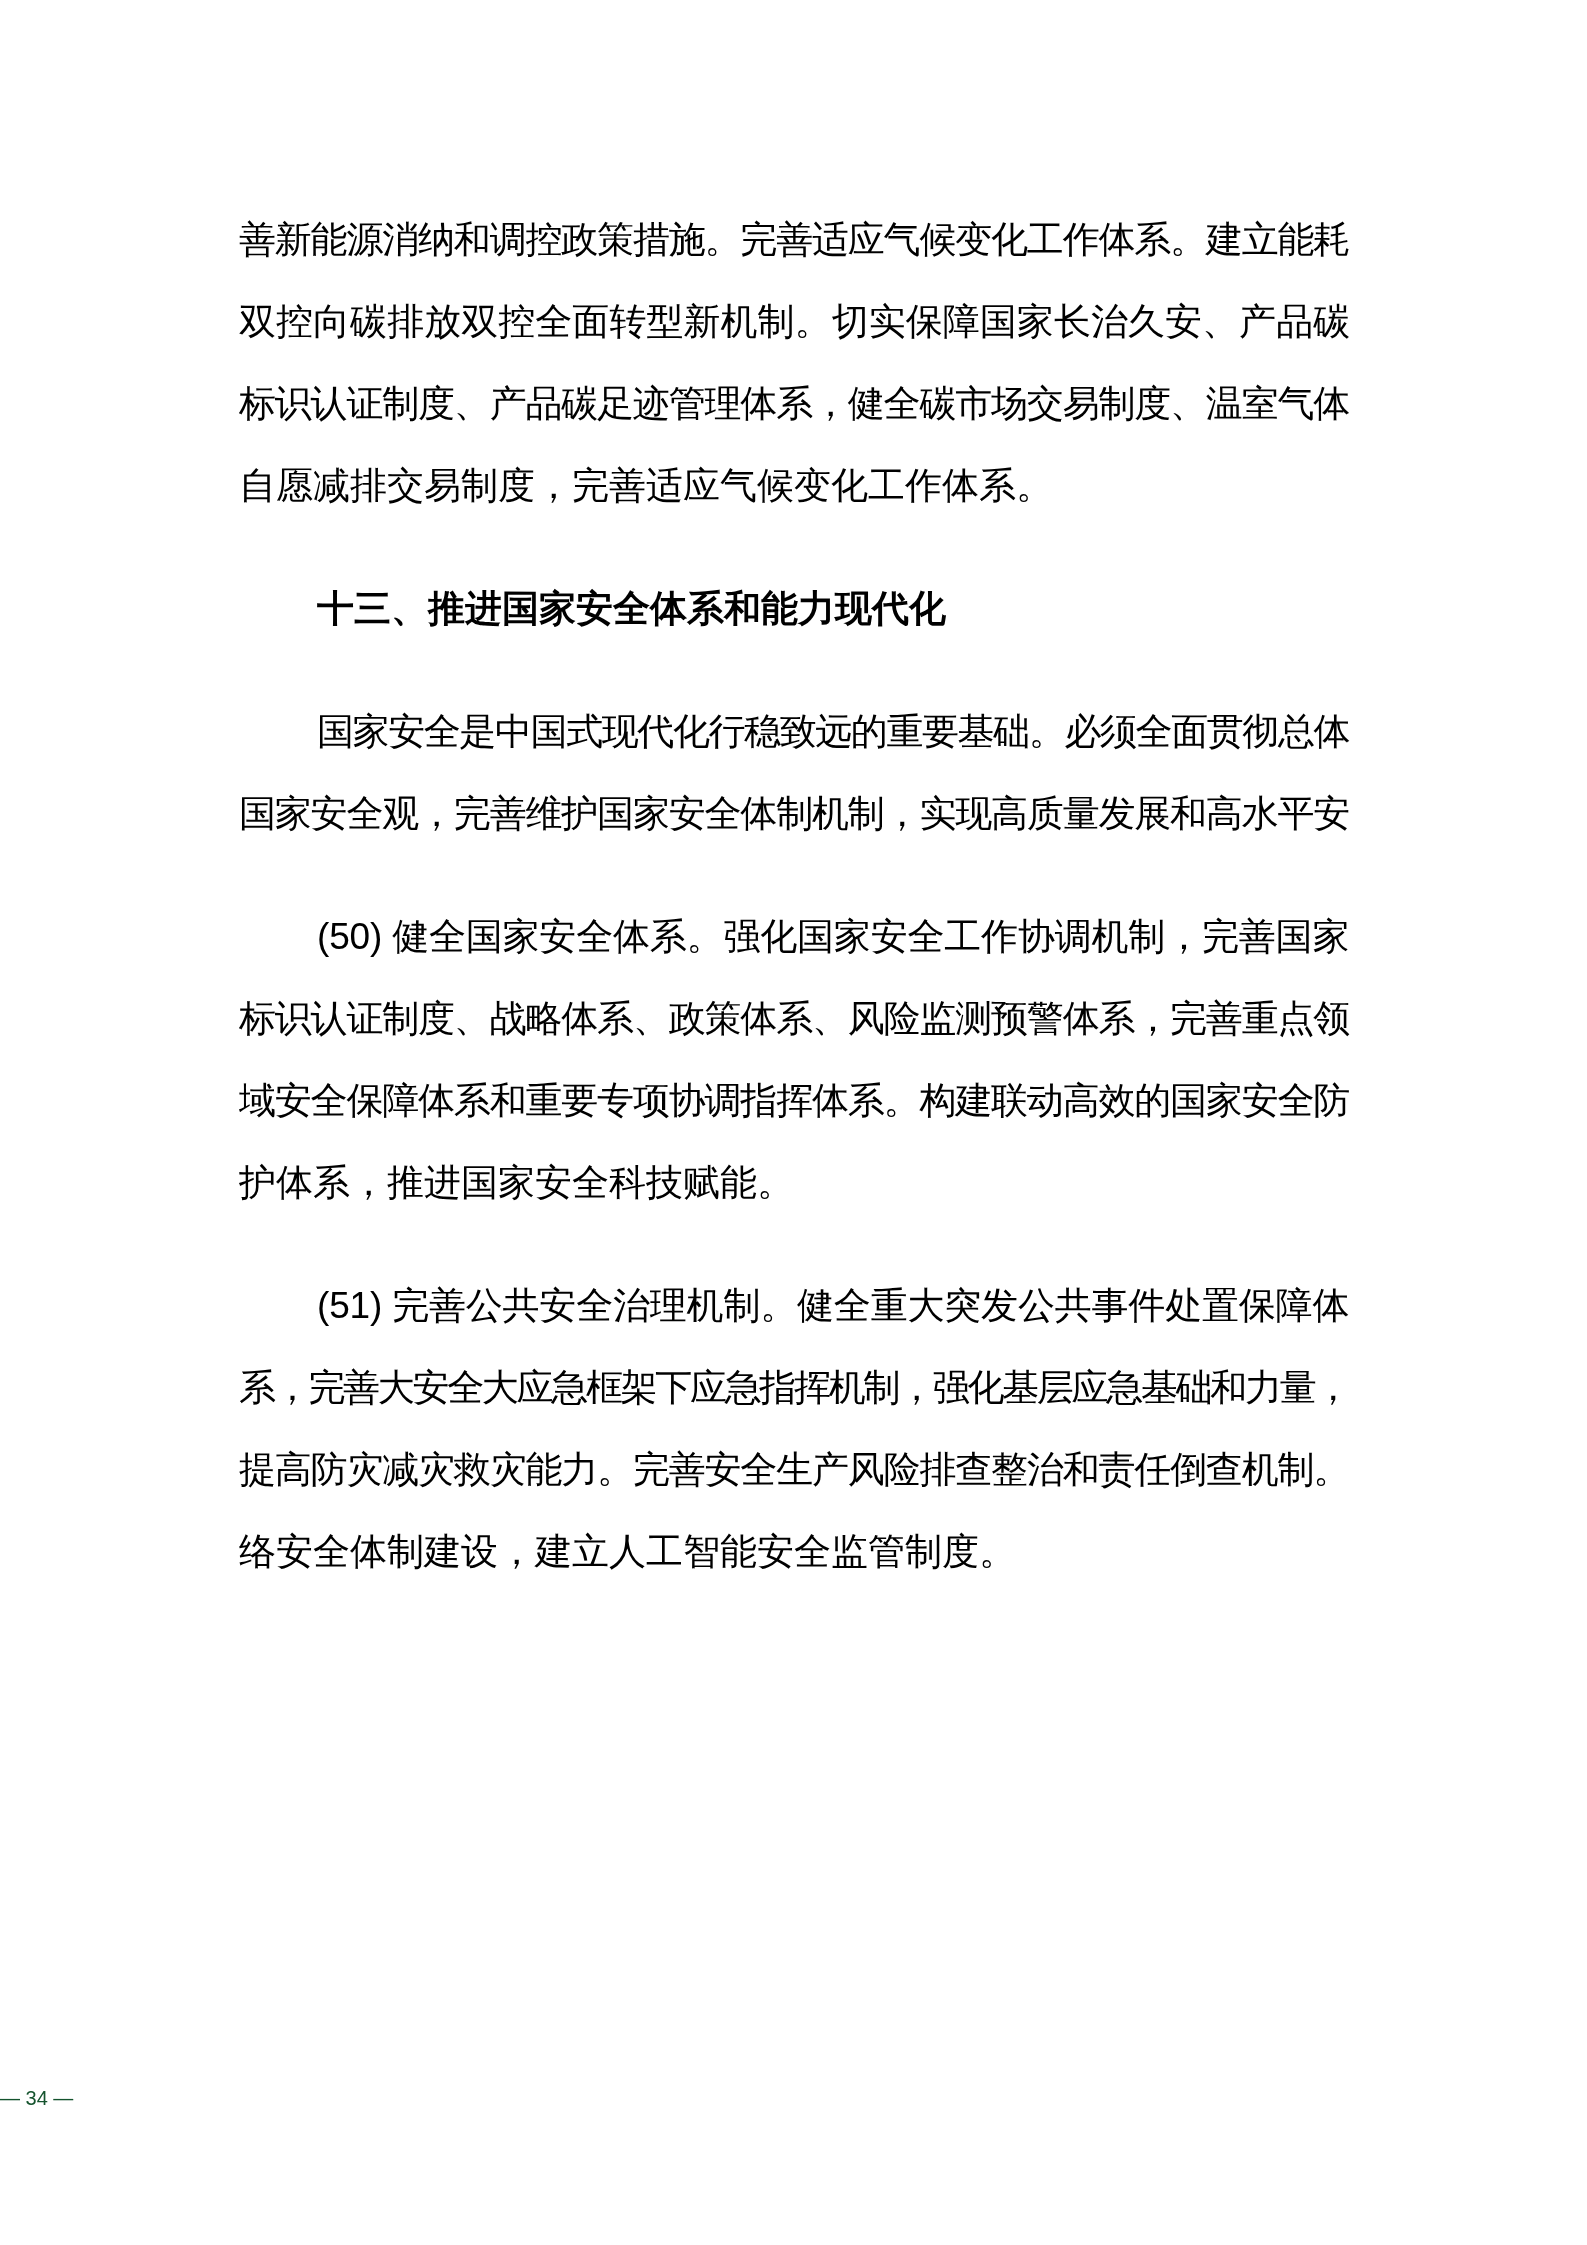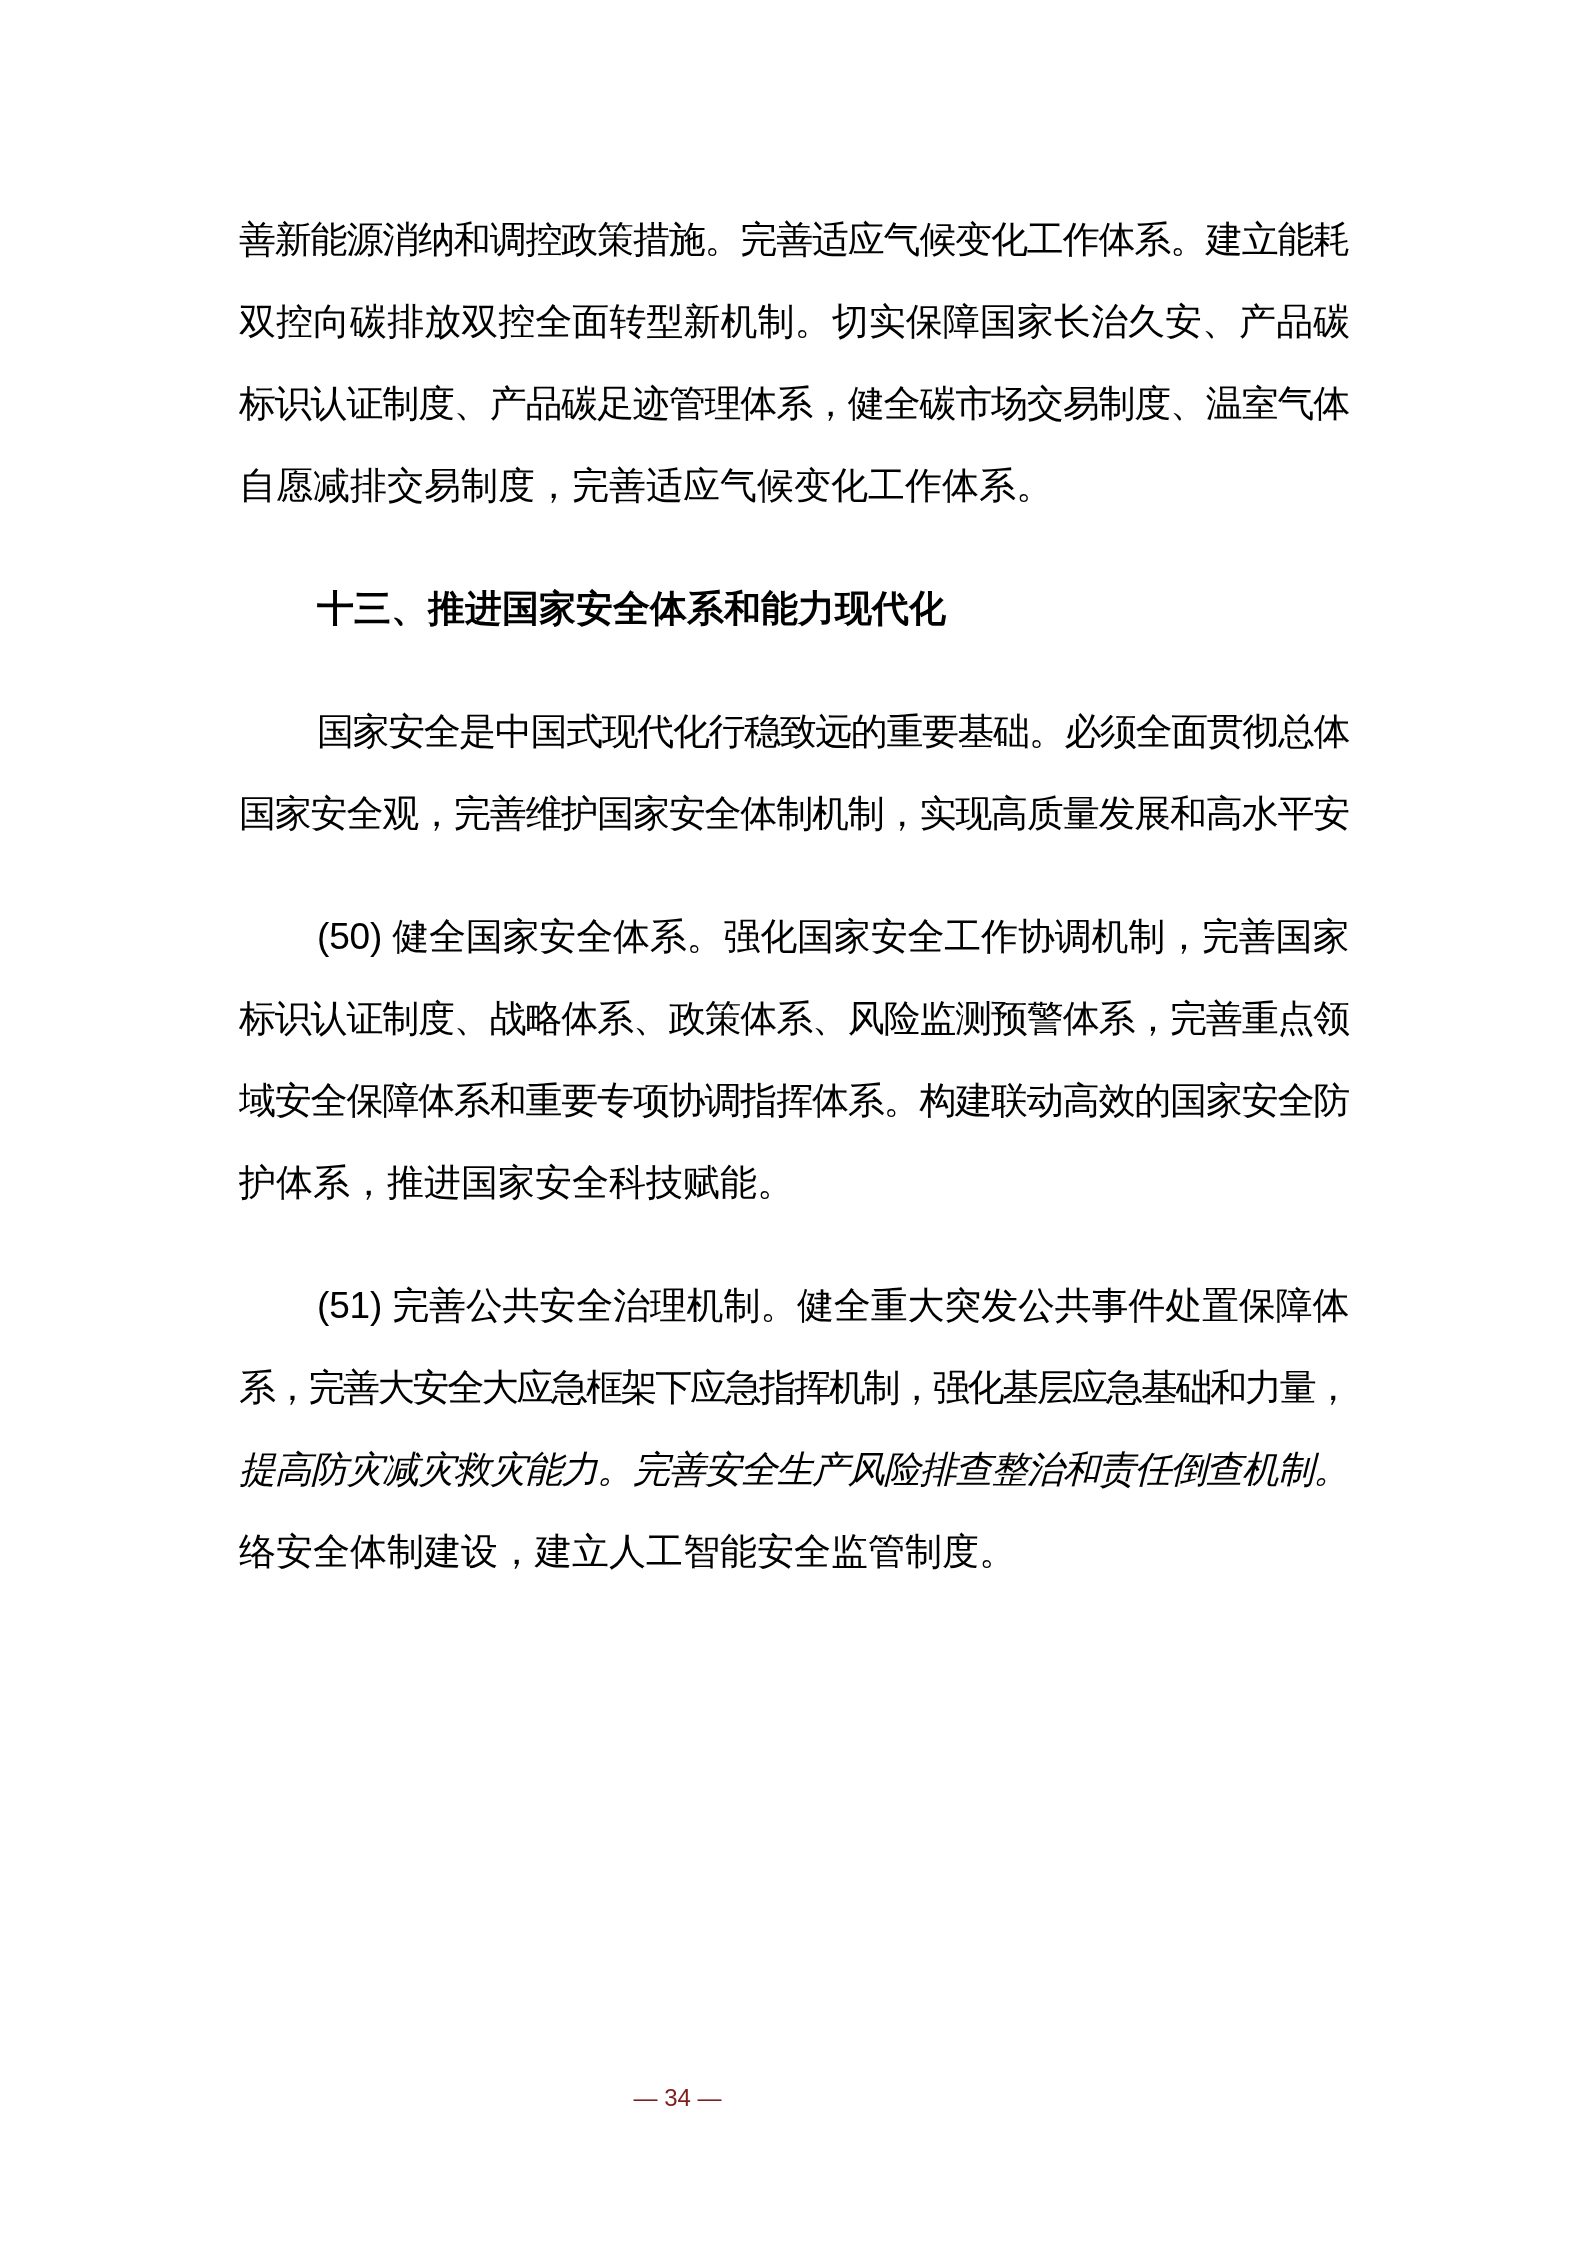--- a/index.html
+++ b/index.html
@@ -45,23 +45,23 @@
     font-weight: bold;
     text-align-last: left;
   }
   .page-number {
     position: absolute;
     top: 2078px;
     left: 0;
     width: 100%;
     height: 40px;
     line-height: 40px;
-    text-align: center;
-    font-size: 24px;
-    color: #7f1d1d;
+    text-align: left;
+    font-size: 20px;
+    color: #14532d;
   }
 </style>
 </head>
 <body>
 
 <div class="page">
   <div class="content" id="doc-root">
       <div class="para">
         <div class="line" style="letter-spacing: -1.19px;">善新能源消纳和调控政策措施。完善适应气候变化工作体系。建立能耗</div>
         <div class="line" style="letter-spacing: -1.19px;">双控向碳排放双控全面转型新机制。切实保障国家长治久安、产品碳</div>
@@ -77,18 +77,18 @@
       </div>
       <div class="para indent">
         <div class="line" style="letter-spacing: -0.19px;">(50) 健全国家安全体系。强化国家安全工作协调机制，完善国家</div>
         <div class="line" style="letter-spacing: -1.19px;">标识认证制度、战略体系、政策体系、风险监测预警体系，完善重点领</div>
         <div class="line" style="letter-spacing: -1.19px;">域安全保障体系和重要专项协调指挥体系。构建联动高效的国家安全防</div>
         <div class="line end">护体系，推进国家安全科技赋能。</div>
       </div>
       <div class="para indent">
         <div class="line" style="letter-spacing: -0.19px;">(51) 完善公共安全治理机制。健全重大突发公共事件处置保障体</div>
         <div class="line" style="letter-spacing: -2.31px;">系，完善大安全大应急框架下应急指挥机制，强化基层应急基础和力量，</div>
-        <div class="line" style="letter-spacing: -1.19px; font-style: italic;">提高防灾减灾救灾能力。完善安全生产风险排查整治和责任倒查机制。</div>
+        <div class="line" style="letter-spacing: -1.19px;">提高防灾减灾救灾能力。完善安全生产风险排查整治和责任倒查机制。</div>
         <div class="line end">络安全体制建设，建立人工智能安全监管制度。</div>
       </div>
     </div>
   <div class="page-number">— 34 —</div>
 </div>
 
 </body></html>

